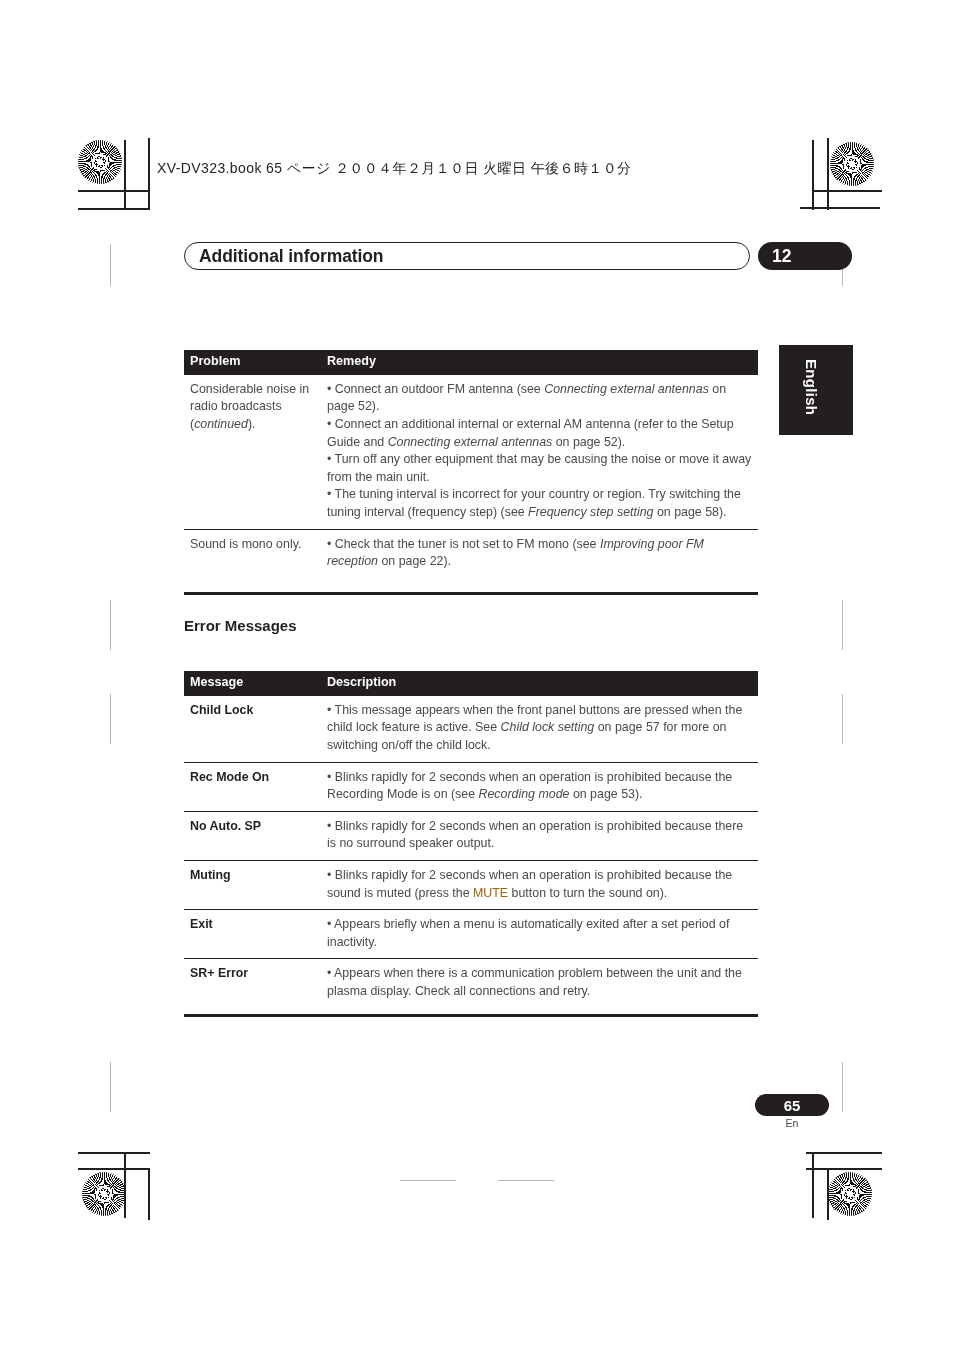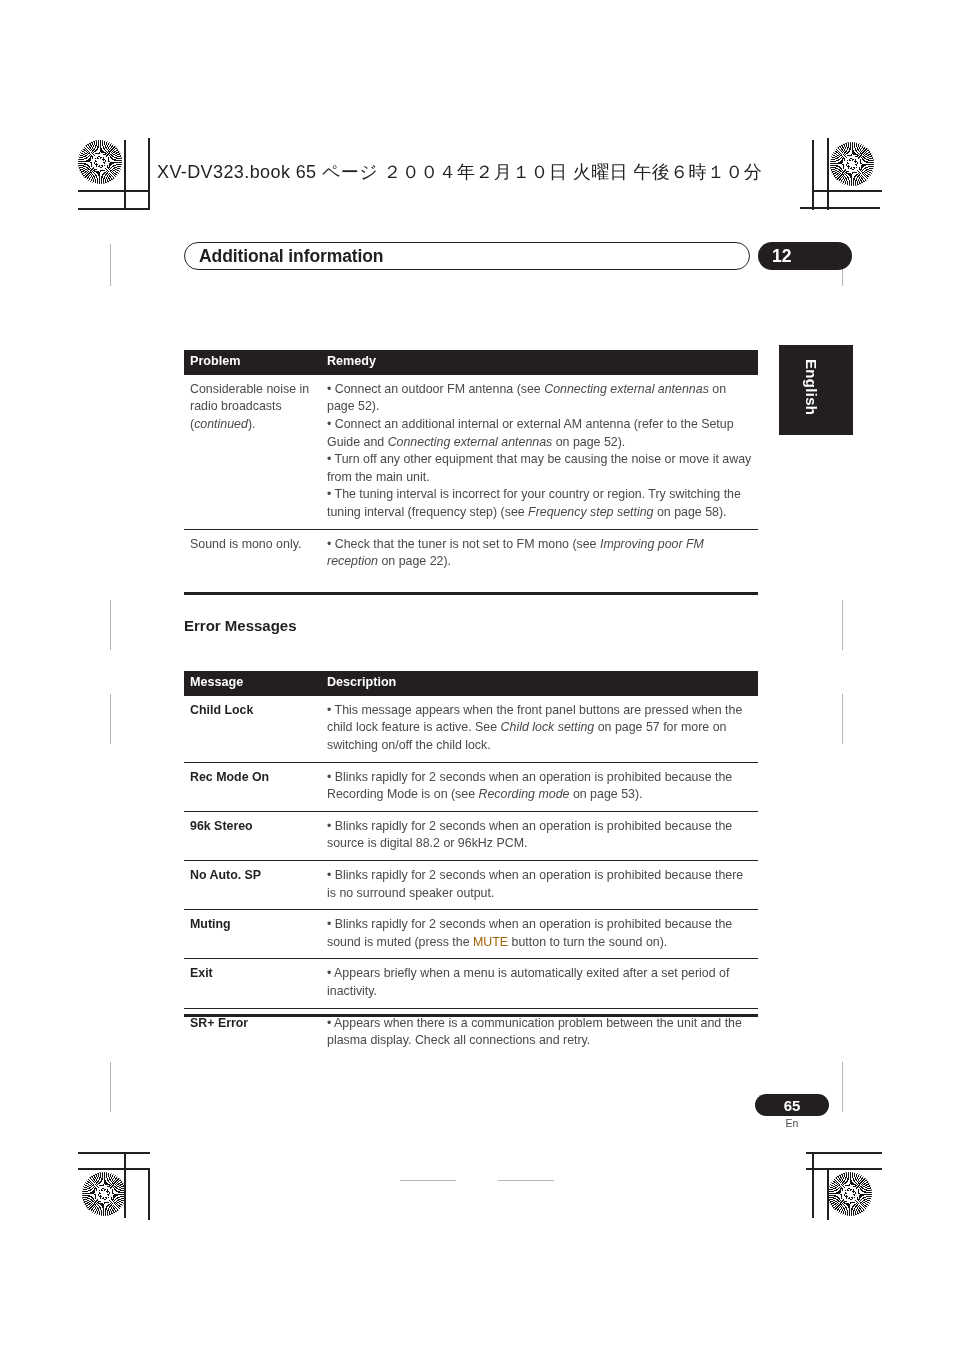--- a/index.html
+++ b/index.html
@@ -35,21 +35,21 @@
   .crop-v { position: absolute; width: 1.6px; background: #231f20; }
   .crop-h { position: absolute; height: 1.6px; background: #231f20; }
   .guide-v { position: absolute; width: 1.4px; background: #b5b5b5; }
   .guide-h { position: absolute; height: 1.4px; background: #b5b5b5; }
 
   
   .slug {
     position: absolute;
     left: 157px;
     top: 160px;
-    font-size: 18px;
+    font-size: 14px;
     letter-spacing: .4px;
     color: #231f20;
     white-space: nowrap;
     font-family: "Liberation Sans", sans-serif;
   }
 
   
   .chapter-bar {
     position: absolute;
     left: 184px;
@@ -300,24 +300,20 @@
   <tbody>
     <tr>
       <td class="k">Child Lock</td>
       <td><span>• This message appears when the front panel buttons are pressed when the child lock feature is active. See </span><i>Child lock setting</i><span> on page 57 for more on switching on/off the child lock.</span></td>
     </tr>
     <tr>
       <td class="k">Rec Mode On</td>
       <td><span>• Blinks rapidly for 2 seconds when an operation is prohibited because the Recording Mode is on (see </span><i>Recording mode</i><span> on page 53).</span></td>
     </tr>
     <tr>
-      <td class="k">96k Stereo</td>
-      <td><span>• Blinks rapidly for 2 seconds when an operation is prohibited because the source is digital 88.2 or 96kHz PCM.</span></td>
-    </tr>
-    <tr>
       <td class="k">No Auto. SP</td>
       <td><span>• Blinks rapidly for 2 seconds when an operation is prohibited because there is no surround speaker output.</span></td>
     </tr>
     <tr>
       <td class="k">Muting</td>
       <td><span>• Blinks rapidly for 2 seconds when an operation is prohibited because the sound is muted (press the </span><b>MUTE</b><span> button to turn the sound on).</span></td>
     </tr>
     <tr>
       <td class="k">Exit</td>
       <td><span>• Appears briefly when a menu is automatically exited after a set period of inactivity.</span></td>

